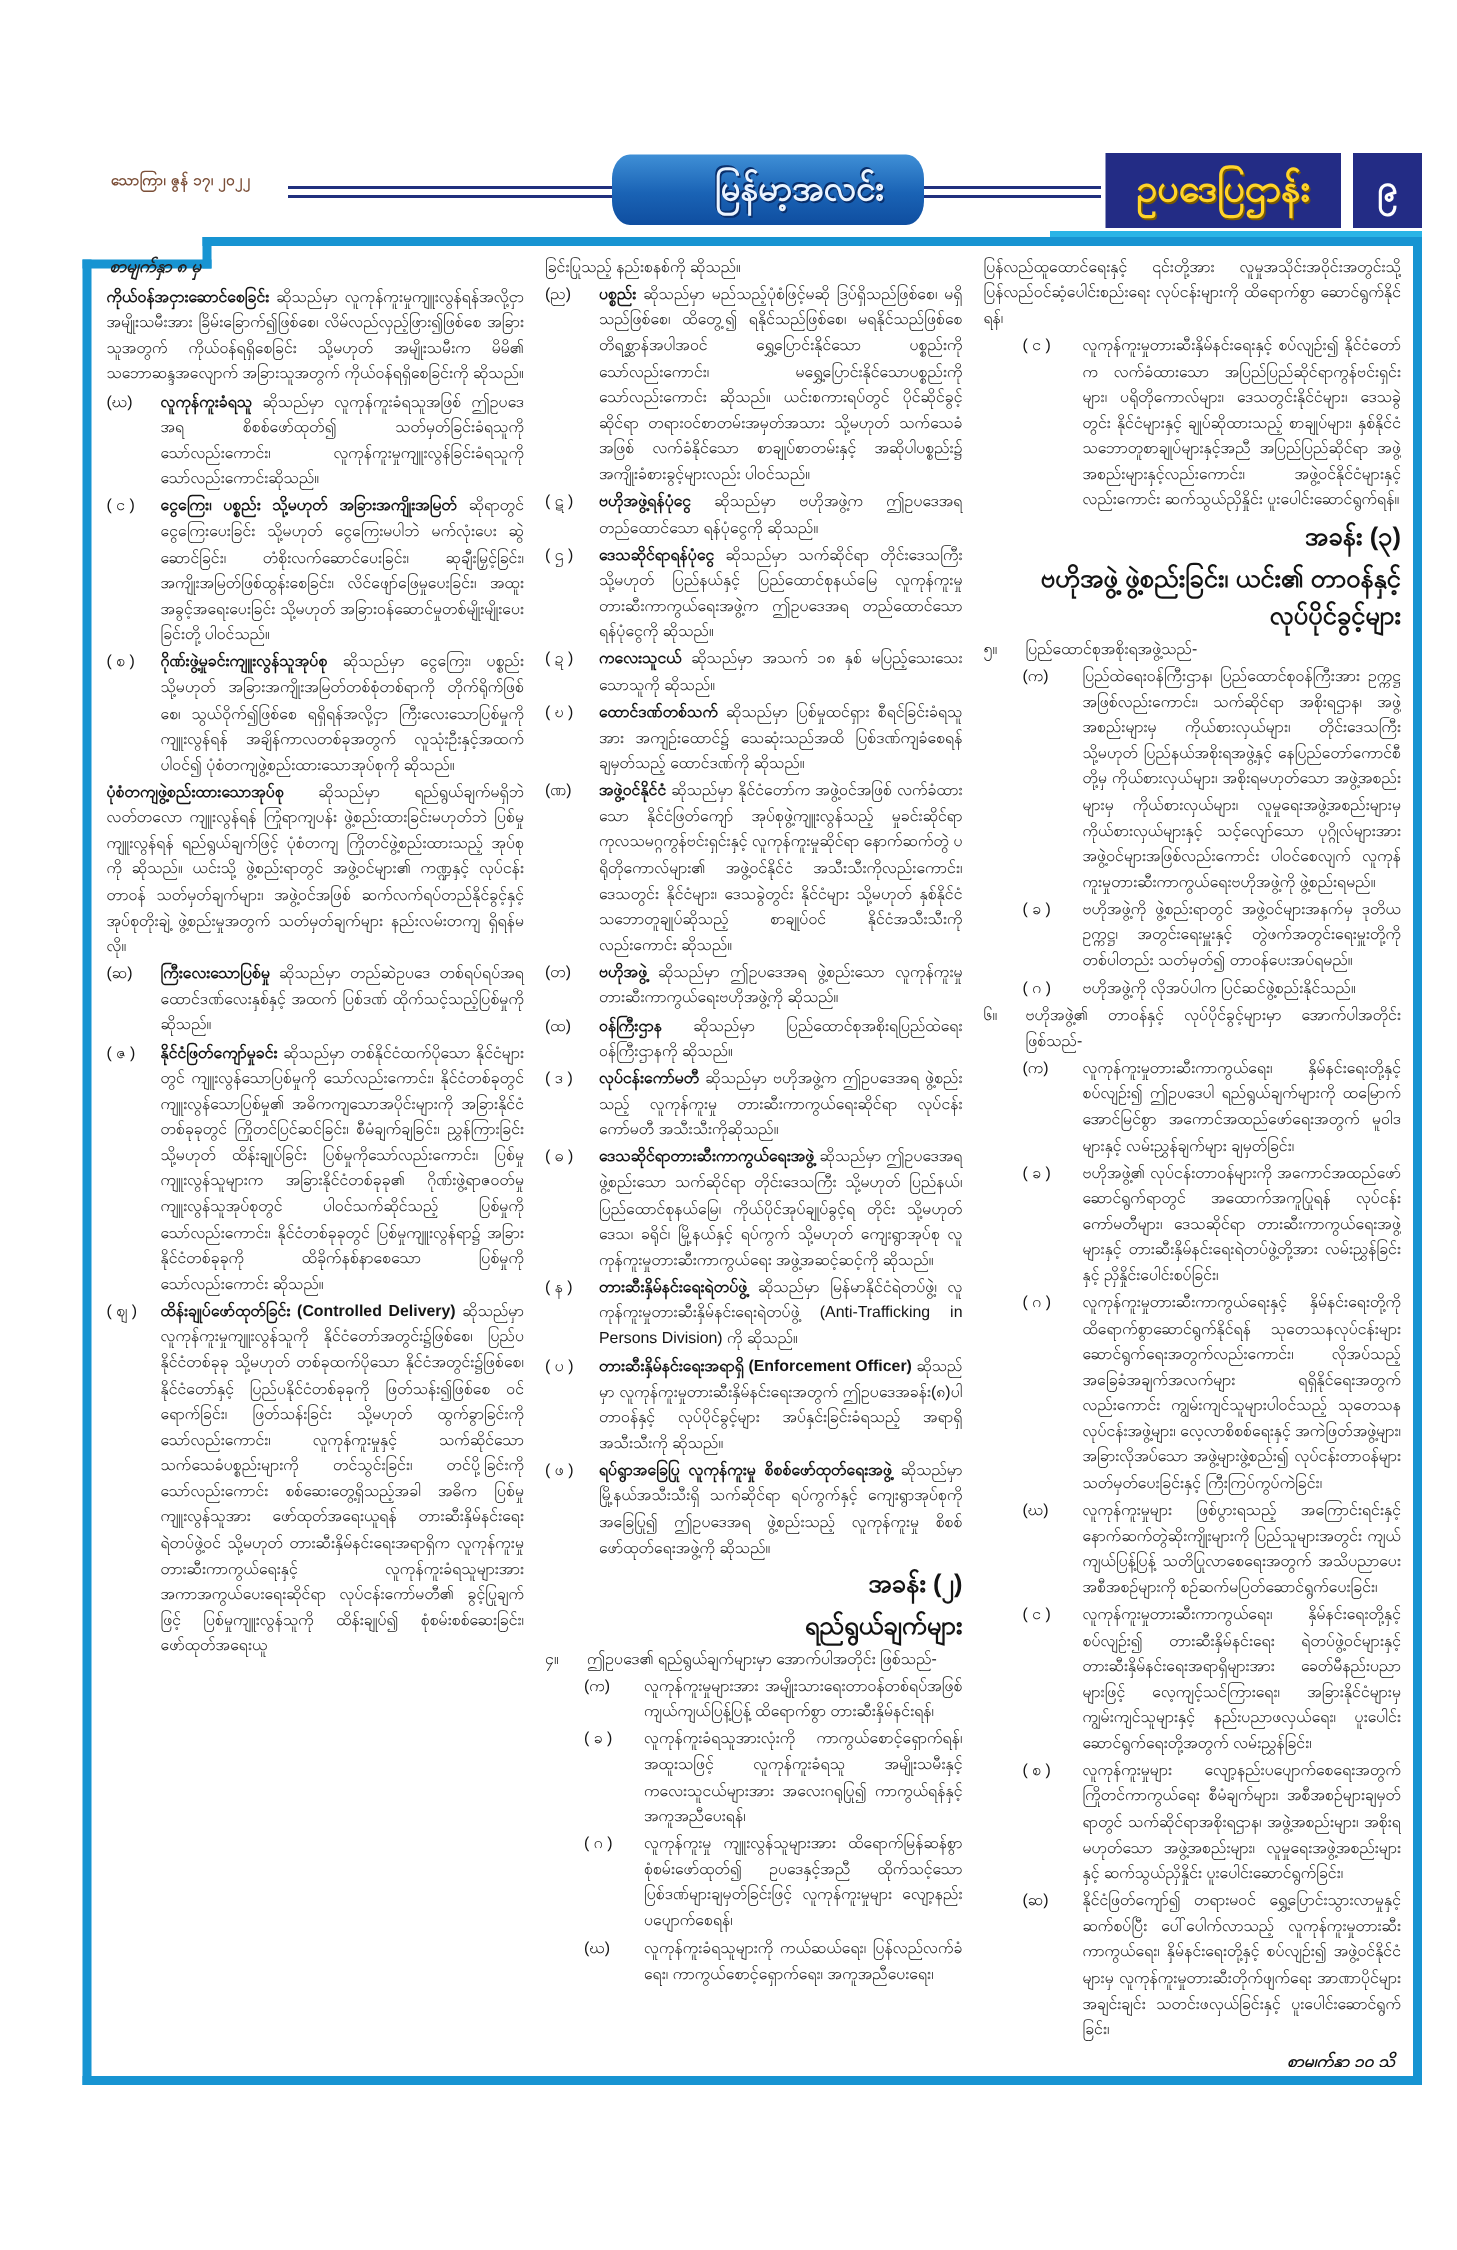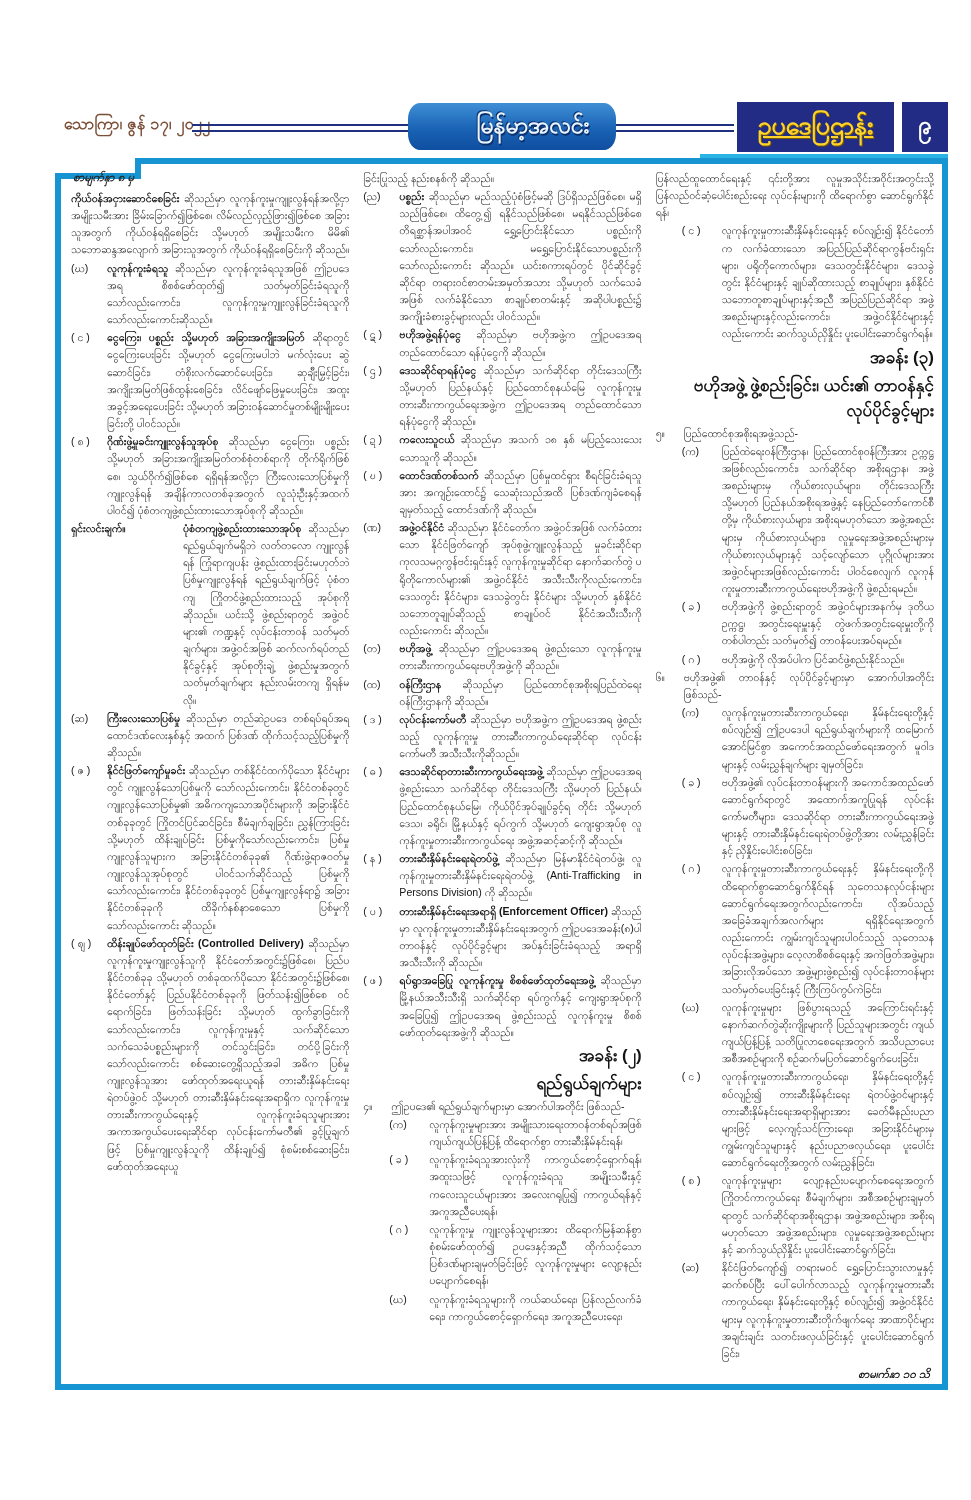--- a/index.html
+++ b/index.html
@@ -1,29 +1,29 @@
 <!DOCTYPE html>
 <html><head>
 <meta charset="utf-8">
 <style>
   html,body{margin:0;padding:0;background:#ffffff;}
   .page{position:relative;width:971px;height:1500px;background:#ffffff;overflow:hidden;
         font-family:"Liberation Sans","DejaVu Sans",sans-serif;color:#141414;}
   
-  .date{position:absolute;left:64px;top:113px;font-size:16px;font-weight:bold;color:#7b4f38;letter-spacing:.3px;}
+  .date{position:absolute;left:74px;top:113px;font-size:10px;font-weight:bold;color:#7b4f38;letter-spacing:.3px;}
   .rule{position:absolute;top:124px;height:4px;border-top:2px solid #20307e;border-bottom:2px solid #20307e;}
   .rule.l{left:192px;width:216px;}
   .rule.r{left:572px;width:162px;}
   .masthead{position:absolute;left:408px;top:103px;width:166px;height:47px;
             background:linear-gradient(180deg,#3f8fd6 0%,#1a63b5 55%,#0f4ea0 100%);
             border-radius:12px/16px;display:flex;align-items:center;justify-content:center;
             color:#eaf4ff;font-weight:bold;font-size:23px;text-shadow:1px 1.5px 0 #0a2f6b,-1px -1px 0 #0a2f6b;padding-left:42px;}
   .section-box{position:absolute;left:737px;top:102px;width:157px;height:50px;background:#232c85;
                display:flex;align-items:center;justify-content:center;
-               color:#ffd42a;font-weight:bold;font-size:25px;text-shadow:1px 1px 0 #7a5a00;text-decoration:underline;}
+               color:#ffd42a;font-weight:bold;font-size:25px;text-shadow:1px 1px 0 #7a5a00;}
   .pageno-box{position:absolute;left:902px;top:102px;width:46px;height:50px;background:#232c85;
               display:flex;align-items:center;justify-content:center;color:#ffffff;font-weight:bold;font-size:24px;}
   .cyan-rule{position:absolute;left:700px;top:154px;width:248px;height:4px;background:#2ab4e6;}
   
   .frame{position:absolute;left:55px;top:158px;width:893px;height:1232px;}
   .frame .bar{position:absolute;background:#1794d2;}
   .bar-top{left:80px;right:0;top:0;height:6px;}
   .bar-step-h{left:0;width:86px;top:15px;height:6px;}
   .bar-step-v{left:80px;top:0;width:6px;height:21px;}
   .bar-left{left:0;top:15px;bottom:0;width:6px;}
@@ -71,21 +71,20 @@
     <div class="content">
       <div class="col" id="col-0">
           <div class="from">စာမျက်နှာ ၈ မှ</div>
           <div class="block hang">
             <span class="body"><b class="term">ကိုယ်ဝန်အငှားဆောင်စေခြင်း </b>ဆိုသည်မှာ လူကုန်ကူးမှုကျူးလွန်ရန်အလို့ငှာ အမျိုးသမီးအား ခြိမ်းခြောက်၍ဖြစ်စေ၊ လိမ်လည်လှည့်ဖြား၍ဖြစ်စေ အခြားသူအတွက် ကိုယ်ဝန်ရရှိစေခြင်း သို့မဟုတ် အမျိုးသမီးက မိမိ၏ သဘောဆန္ဒအလျောက် အခြားသူအတွက် ကိုယ်ဝန်ရရှိစေခြင်းကို ဆိုသည်။</span>
           </div>
           <div class="block item"><span class="lbl">(ဃ)</span><b class="term">လူကုန်ကူးခံရသူ </b>ဆိုသည်မှာ လူကုန်ကူးခံရသူအဖြစ် ဤဥပဒေအရ စိစစ်ဖော်ထုတ်၍ သတ်မှတ်ခြင်းခံရသူကို သော်လည်းကောင်း၊ လူကုန်ကူးမှုကျူးလွန်ခြင်းခံရသူကို သော်လည်းကောင်းဆိုသည်။</div>
           <div class="block item"><span class="lbl">( င )</span><b class="term">ငွေကြေး၊ ပစ္စည်း သို့မဟုတ် အခြားအကျိုးအမြတ် </b>ဆိုရာတွင် ငွေကြေးပေးခြင်း သို့မဟုတ် ငွေကြေးမပါဘဲ မက်လုံးပေး ဆွဲဆောင်ခြင်း၊ တံစိုးလက်ဆောင်ပေးခြင်း၊ ဆုချီးမြှင့်ခြင်း၊ အကျိုးအမြတ်ဖြစ်ထွန်းစေခြင်း၊ လိင်ဖျော်ဖြေမှုပေးခြင်း၊ အထူးအခွင့်အရေးပေးခြင်း သို့မဟုတ် အခြားဝန်ဆောင်မှုတစ်မျိုးမျိုးပေးခြင်းတို့ ပါဝင်သည်။</div>
           <div class="block item"><span class="lbl">( စ )</span><b class="term">ဂိုဏ်းဖွဲ့မှုခင်းကျူးလွန်သူအုပ်စု </b>ဆိုသည်မှာ ငွေကြေး၊ ပစ္စည်း သို့မဟုတ် အခြားအကျိုးအမြတ်တစ်စုံတစ်ရာကို တိုက်ရိုက်ဖြစ်စေ၊ သွယ်ဝိုက်၍ဖြစ်စေ ရရှိရန်အလို့ငှာ ကြီးလေးသောပြစ်မှုကို ကျူးလွန်ရန် အချိန်ကာလတစ်ခုအတွက် လူသုံးဦးနှင့်အထက် ပါဝင်၍ ပုံစံတကျဖွဲ့စည်းထားသောအုပ်စုကို ဆိုသည်။</div>
           <div class="block hang">
-            <span class="lbl">ရှင်းလင်းချက်။</span>
             <span class="body"><b class="term">ပုံစံတကျဖွဲ့စည်းထားသောအုပ်စု </b>ဆိုသည်မှာ ရည်ရွယ်ချက်မရှိဘဲ လတ်တလော ကျူးလွန်ရန် ကြုံရာကျပန်း ဖွဲ့စည်းထားခြင်းမဟုတ်ဘဲ ပြစ်မှုကျူးလွန်ရန် ရည်ရွယ်ချက်ဖြင့် ပုံစံတကျ ကြိုတင်ဖွဲ့စည်းထားသည့် အုပ်စုကို ဆိုသည်။ ယင်းသို့ ဖွဲ့စည်းရာတွင် အဖွဲ့ဝင်များ၏ ကဏ္ဍနှင့် လုပ်ငန်းတာဝန် သတ်မှတ်ချက်များ၊ အဖွဲ့ဝင်အဖြစ် ဆက်လက်ရပ်တည်နိုင်ခွင့်နှင့် အုပ်စုတိုးချဲ့ ဖွဲ့စည်းမှုအတွက် သတ်မှတ်ချက်များ နည်းလမ်းတကျ ရှိရန်မလို။</span>
           </div>
           <div class="block item"><span class="lbl">(ဆ)</span><b class="term">ကြီးလေးသောပြစ်မှု </b>ဆိုသည်မှာ တည်ဆဲဥပဒေ တစ်ရပ်ရပ်အရ ထောင်ဒဏ်လေးနှစ်နှင့် အထက် ပြစ်ဒဏ် ထိုက်သင့်သည့်ပြစ်မှုကို ဆိုသည်။</div>
           <div class="block item"><span class="lbl">( ဇ )</span><b class="term">နိုင်ငံဖြတ်ကျော်မှုခင်း </b>ဆိုသည်မှာ တစ်နိုင်ငံထက်ပိုသော နိုင်ငံများတွင် ကျူးလွန်သောပြစ်မှုကို သော်လည်းကောင်း၊ နိုင်ငံတစ်ခုတွင် ကျူးလွန်သောပြစ်မှု၏ အဓိကကျသောအပိုင်းများကို အခြားနိုင်ငံတစ်ခုခုတွင် ကြိုတင်ပြင်ဆင်ခြင်း၊ စီမံချက်ချခြင်း၊ ညွှန်ကြားခြင်း သို့မဟုတ် ထိန်းချုပ်ခြင်း ပြစ်မှုကိုသော်လည်းကောင်း၊ ပြစ်မှုကျူးလွန်သူများက အခြားနိုင်ငံတစ်ခုခု၏ ဂိုဏ်းဖွဲ့ရာဇဝတ်မှု ကျူးလွန်သူအုပ်စုတွင် ပါဝင်သက်ဆိုင်သည့် ပြစ်မှုကိုသော်လည်းကောင်း၊ နိုင်ငံတစ်ခုခုတွင် ပြစ်မှုကျူးလွန်ရာ၌ အခြားနိုင်ငံတစ်ခုခုကို ထိခိုက်နစ်နာစေသော ပြစ်မှုကိုသော်လည်းကောင်း ဆိုသည်။</div>
           <div class="block item"><span class="lbl">( ဈ )</span><b class="term">ထိန်းချုပ်ဖော်ထုတ်ခြင်း (Controlled Delivery) </b>ဆိုသည်မှာ လူကုန်ကူးမှုကျူးလွန်သူကို နိုင်ငံတော်အတွင်း၌ဖြစ်စေ၊ ပြည်ပနိုင်ငံတစ်ခုခု သို့မဟုတ် တစ်ခုထက်ပိုသော နိုင်ငံအတွင်း၌ဖြစ်စေ၊ နိုင်ငံတော်နှင့် ပြည်ပနိုင်ငံတစ်ခုခုကို ဖြတ်သန်း၍ဖြစ်စေ ဝင်ရောက်ခြင်း၊ ဖြတ်သန်းခြင်း သို့မဟုတ် ထွက်ခွာခြင်းကို သော်လည်းကောင်း၊ လူကုန်ကူးမှုနှင့် သက်ဆိုင်သော သက်သေခံပစ္စည်းများကို တင်သွင်းခြင်း၊ တင်ပို့ခြင်းကို သော်လည်းကောင်း စစ်ဆေးတွေ့ရှိသည့်အခါ အဓိက ပြစ်မှုကျူးလွန်သူအား ဖော်ထုတ်အရေးယူရန် တားဆီးနှိမ်နင်းရေးရဲတပ်ဖွဲ့ဝင် သို့မဟုတ် တားဆီးနှိမ်နင်းရေးအရာရှိက လူကုန်ကူးမှုတားဆီးကာကွယ်ရေးနှင့် လူကုန်ကူးခံရသူများအား အကာအကွယ်ပေးရေးဆိုင်ရာ လုပ်ငန်းကော်မတီ၏ ခွင့်ပြုချက်ဖြင့် ပြစ်မှုကျူးလွန်သူကို ထိန်းချုပ်၍ စုံစမ်းစစ်ဆေးခြင်း၊ ဖော်ထုတ်အရေးယူ</div>
         </div>
       <div class="col" id="col-1">
           <div class="block cont">ခြင်းပြုသည့် နည်းစနစ်ကို ဆိုသည်။</div>
           <div class="block item"><span class="lbl">(ည)</span><b class="term">ပစ္စည်း </b>ဆိုသည်မှာ မည်သည့်ပုံစံဖြင့်မဆို ဒြပ်ရှိသည်ဖြစ်စေ၊ မရှိသည်ဖြစ်စေ၊ ထိတွေ့၍ ရနိုင်သည်ဖြစ်စေ၊ မရနိုင်သည်ဖြစ်စေ တိရစ္ဆာန်အပါအဝင် ရွှေ့ပြောင်းနိုင်သော ပစ္စည်းကို သော်လည်းကောင်း၊ မရွှေ့ပြောင်းနိုင်သောပစ္စည်းကို သော်လည်းကောင်း ဆိုသည်။ ယင်းစကားရပ်တွင် ပိုင်ဆိုင်ခွင့်ဆိုင်ရာ တရားဝင်စာတမ်းအမှတ်အသား သို့မဟုတ် သက်သေခံအဖြစ် လက်ခံနိုင်သော စာချုပ်စာတမ်းနှင့် အဆိုပါပစ္စည်း၌ အကျိုးခံစားခွင့်များလည်း ပါဝင်သည်။</div>
           <div class="block item"><span class="lbl">( ဋ )</span><b class="term">ဗဟိုအဖွဲ့ရန်ပုံငွေ </b>ဆိုသည်မှာ ဗဟိုအဖွဲ့က ဤဥပဒေအရ တည်ထောင်သော ရန်ပုံငွေကို ဆိုသည်။</div>

